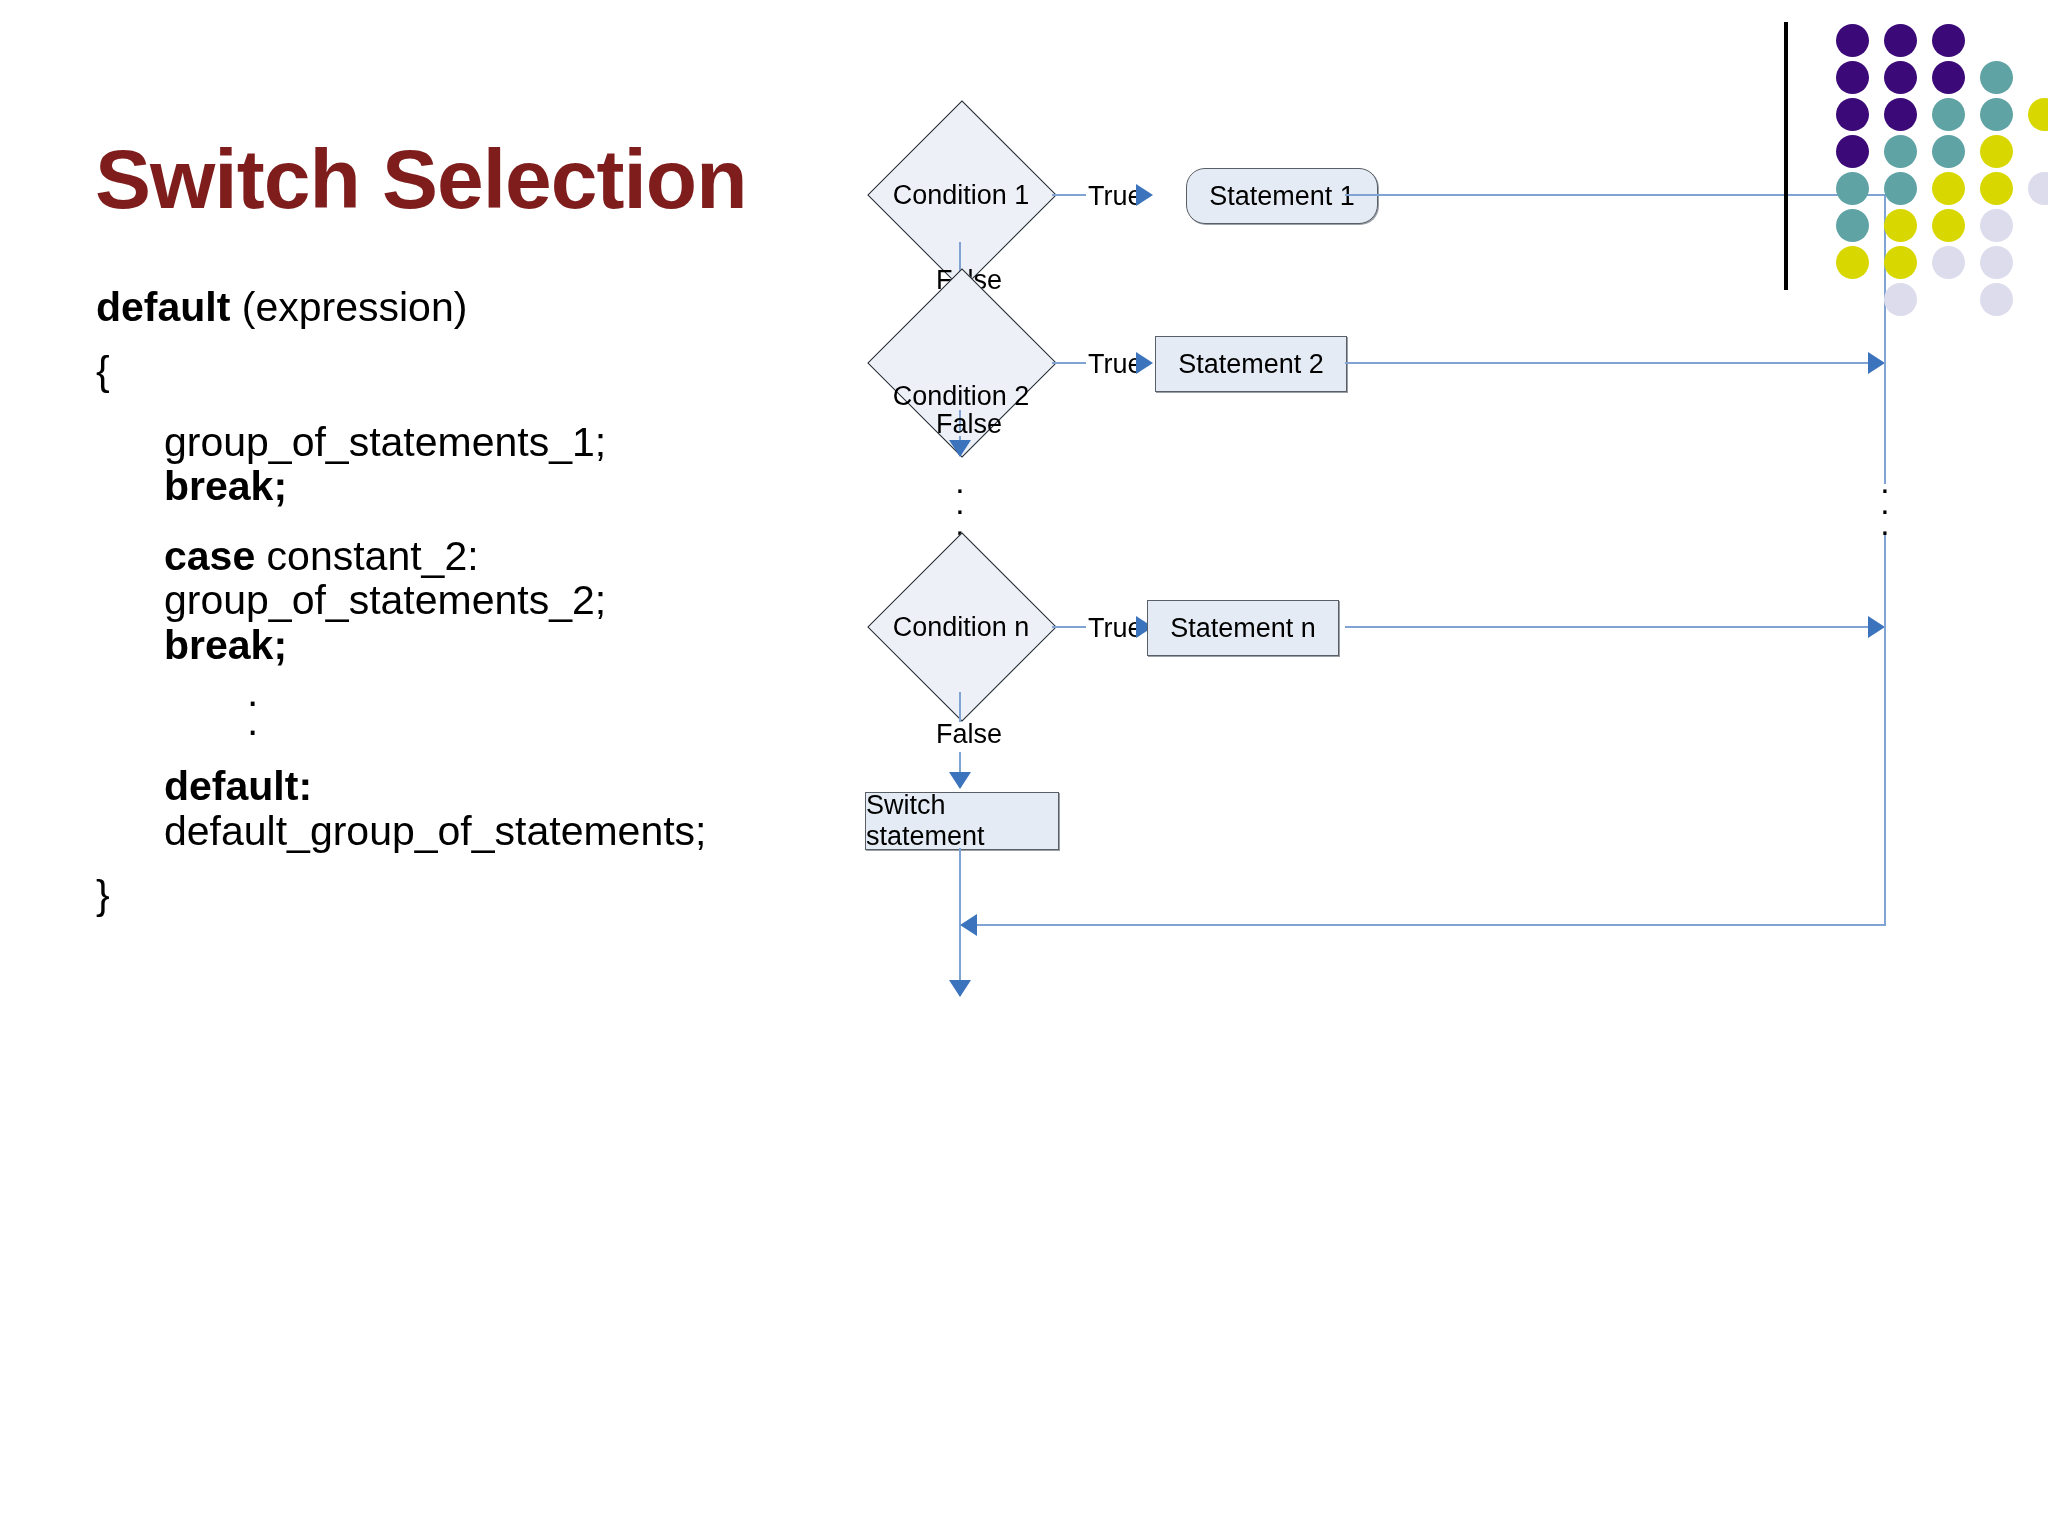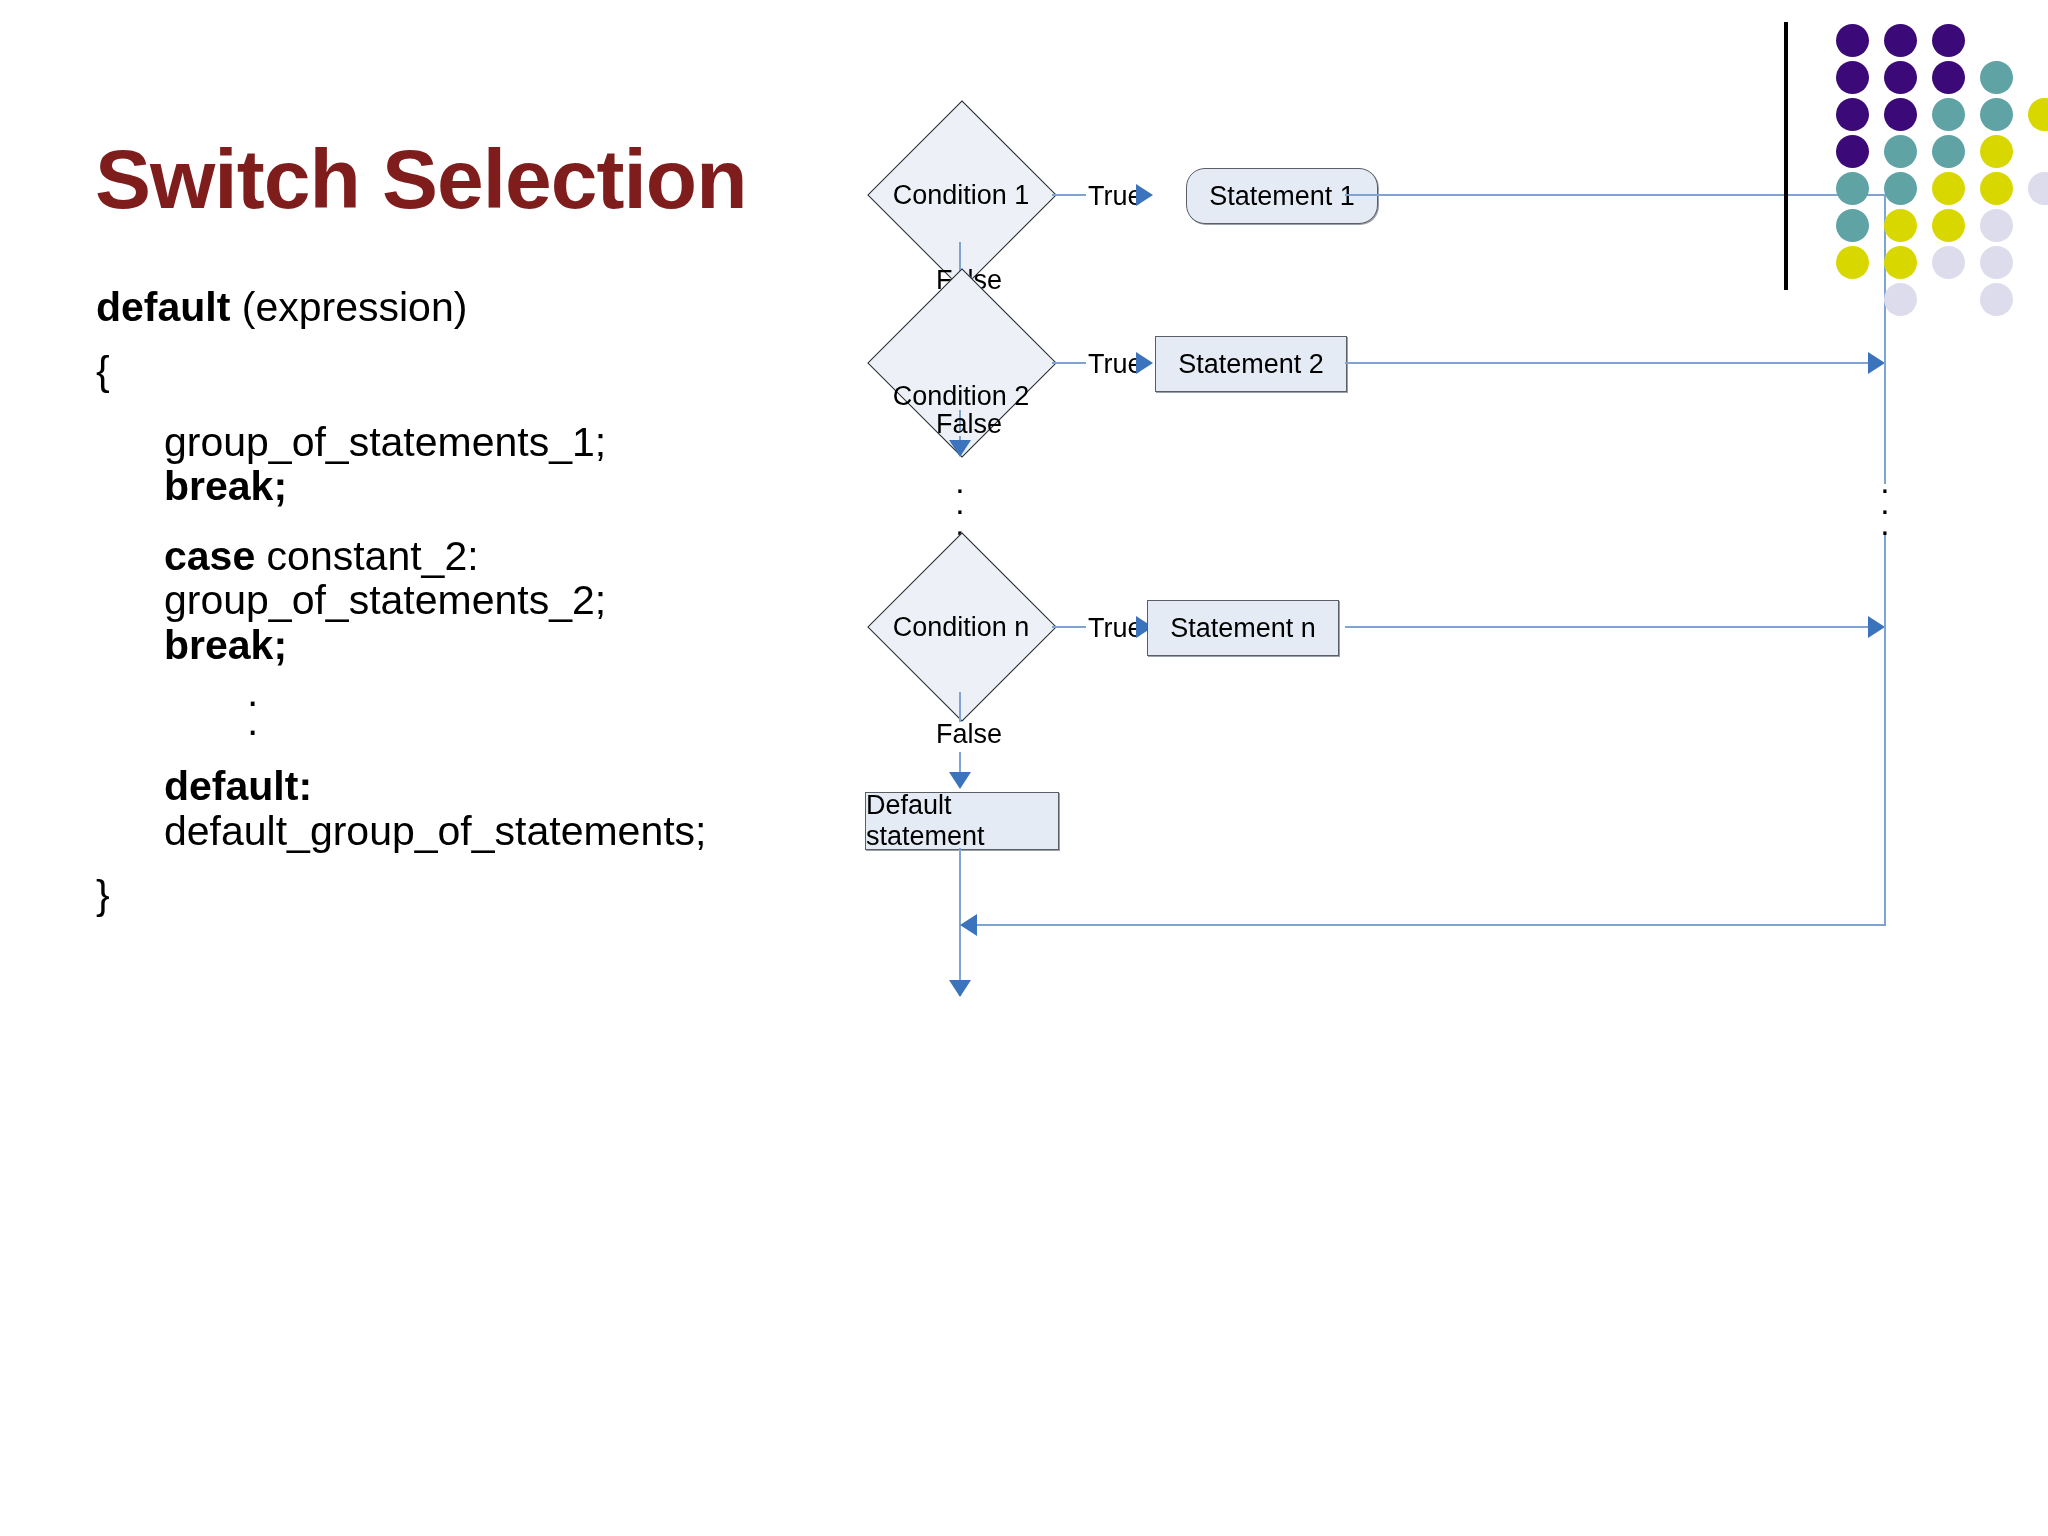--- a/index.html
+++ b/index.html
@@ -202,21 +202,21 @@
     </div>
     <div class="hline" style="left:1345px;top:626px;width:523px;"></div>
     <div class="arrow-r" style="left:1868px;top:616px;"></div>
 
     <div class="vline" style="left:959px;top:692px;height:30px;"></div>
     <div class="elabel" style="left:936px;top:719px;">False</div>
     <div class="vline" style="left:959px;top:752px;height:24px;"></div>
     <div class="arrow-d" style="left:949px;top:772px;"></div>
 
     <div class="rect" style="left:865px;top:792px;width:192px;height:56px;">
-      <span>Default statement</span>
+      <span>Switch statement</span>
     </div>
 
     <div class="vline" style="left:959px;top:848px;height:148px;"></div>
     <div class="arrow-d" style="left:949px;top:980px;"></div>
 
     <div class="vline" style="left:1884px;top:194px;height:290px;"></div>
     <div class="fdots" style="left:1867px;top:478px;width:36px;">
       <span>·</span>
       <span>·</span>
       <span>·</span>

